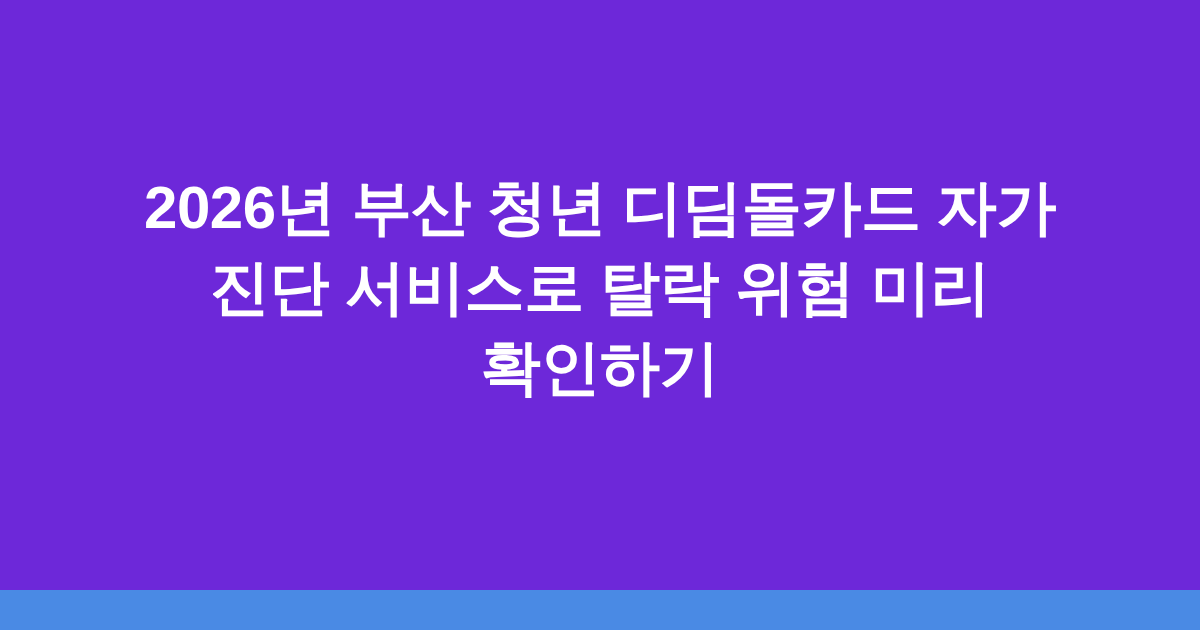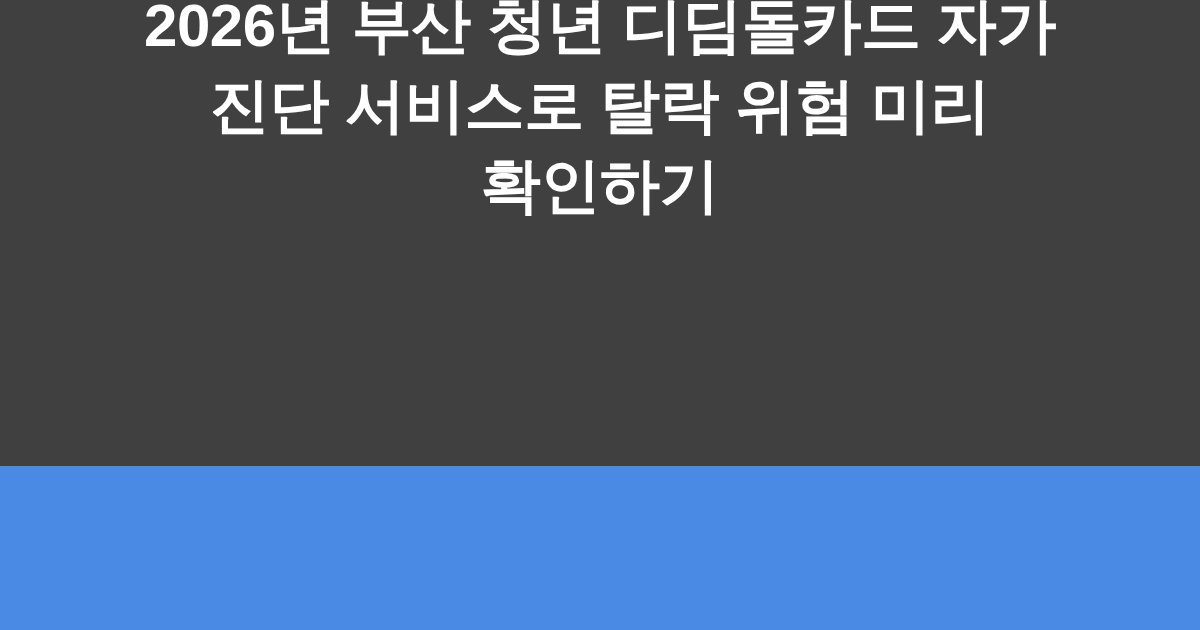--- a/index.html
+++ b/index.html
@@ -12,25 +12,25 @@
     width: 1200px;
     height: 630px;
     overflow: hidden;
     background: #4a8ae4;
     font-family: "Liberation Sans", "DejaVu Sans", sans-serif;
   }
 
   .card {
     position: relative;
     width: 1200px;
-    height: 466px;
+    height: 590px;
     box-sizing: border-box;
-    background-color: #404040;
+    background-color: #6d28d9;
     display: flex;
-    align-items: flex-start;
+    align-items: center;
     justify-content: center;
   }
 
   .title-block {
     width: 980px;
     padding: 0 20px;
     box-sizing: border-box;
     text-align: center;
     margin-top: -14px;
   }

